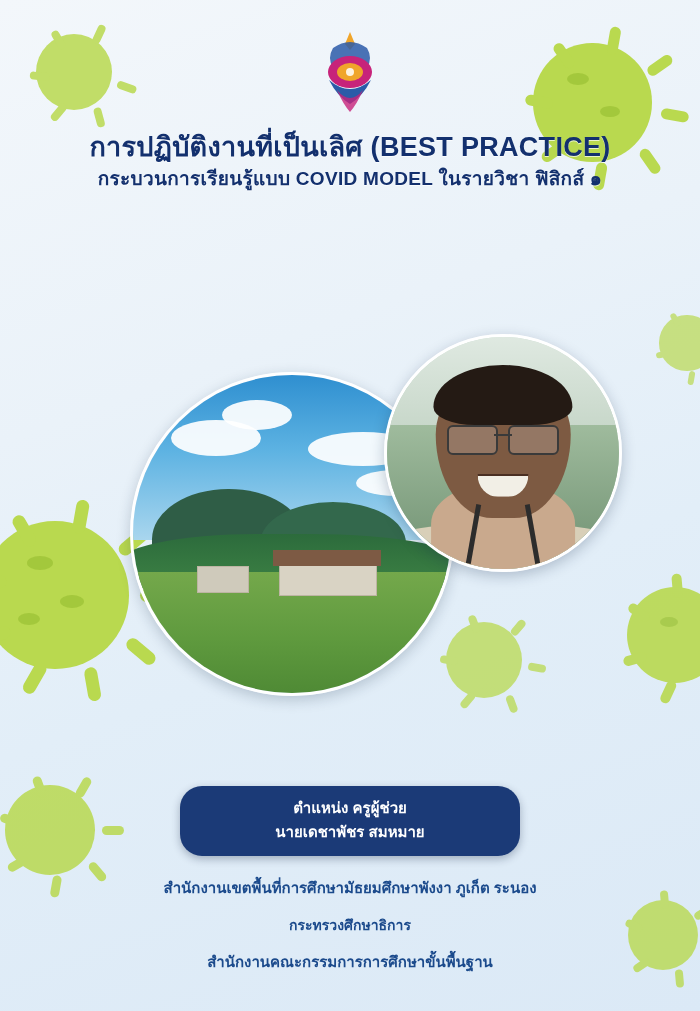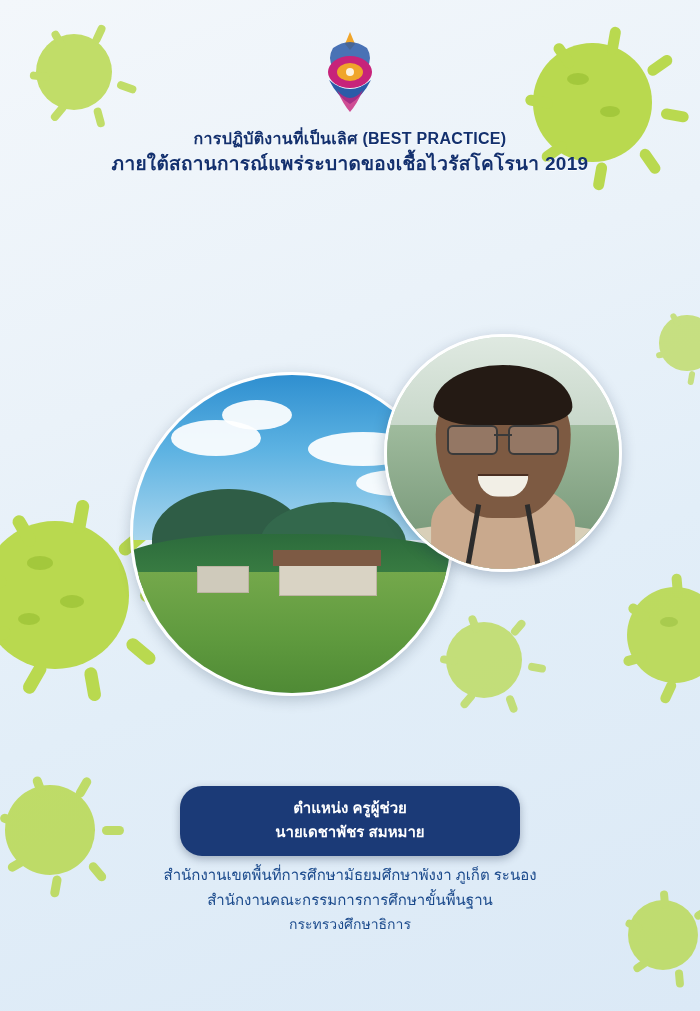--- a/index.html
+++ b/index.html
@@ -69,21 +69,21 @@
     line-height: 1.42;
     letter-spacing: .3px;
   }
   .title-line {
     font-size: 19px;
     font-weight: bold;
     color: #13306e;
     text-shadow: 0 1px 0 rgba(255,255,255,.7);
   }
   .title-line.main {
-    font-size: 16px;
+    font-size: 27px;
   }
 
   
   .photo-landscape {
     position: absolute;
     left: 130px;
     top: 372px;
     width: 318px;
     height: 318px;
     border-radius: 50%;
@@ -268,22 +268,22 @@
   .school {
     font-size: 30px;
     font-weight: bold;
     color: #123a7a;
     letter-spacing: .2px;
     text-shadow: 0 1px 0 rgba(255,255,255,.8);
   }
   .footer-line {
     font-size: 15px;
     color: #1b4a8c;
-    margin-top: 1px;
-    font-weight: normal;
+    margin-top: 14px;
+    font-weight: bold;
   }
   .footer-line.small { font-size: 14px; }
 </style>
 </head>
 <body>
 
 <div class="poster">
 
   <div class="virus" style="left:-60px; top:480px; width:230px; height:230px;">
     <div class="core"></div>
@@ -385,21 +385,21 @@
         <ellipse cx="37" cy="44" rx="13" ry="9" fill="#f0a52a"></ellipse>
         <path d="M16 52 Q37 70 58 52 Q50 68 37 76 Q24 68 16 52 Z" fill="#2b5ba8"></path>
         <path d="M24 62 Q37 78 50 62 Q44 76 37 84 Q30 76 24 62 Z" fill="#c7237a" opacity="0.8"></path>
         <circle cx="37" cy="44" r="4" fill="#ffffff" opacity="0.85"></circle>
       </g>
     </svg>
   </div>
 
   <div class="title-block">
     <div class="title-line main">การปฏิบัติงานที่เป็นเลิศ (BEST PRACTICE)</div>
-    <div class="title-line">ภายใต้สถานการณ์แพร่ระบาดของเชื้อไวรัสโคโรนา 2019</div>
+    <div class="title-line">กระบวนการเรียนรู้แบบ COVID MODEL ในรายวิชา ฟิสิกส์ ๑</div>
   </div>
 
   <div class="photo-landscape">
     <div class="sky"></div>
     <div class="cloud" style="left:12%;top:14%;width:90px;height:36px;"></div>
     <div class="cloud" style="left:28%;top:8%;width:70px;height:30px;"></div>
     <div class="cloud" style="left:55%;top:18%;width:110px;height:34px;"></div>
     <div class="cloud" style="left:70%;top:30%;width:80px;height:26px;"></div>
     <div class="mountain" style="left:6%;top:36%;width:48%;height:22%;"></div>
     <div class="mountain" style="left:40%;top:40%;width:46%;height:18%; background:#33684c;"></div>
@@ -425,17 +425,17 @@
     <div class="p-lanyard r"></div>
   </div>
 
   <div class="name-banner">
     <div>ตำแหน่ง ครูผู้ช่วย</div>
     <div>นายเดชาพัชร   สมหมาย</div>
   </div>
 
   <div class="footer">
     <div class="footer-line">สำนักงานเขตพื้นที่การศึกษามัธยมศึกษาพังงา ภูเก็ต ระนอง</div>
+    <div class="footer-line small">กระทรวงศึกษาธิการ</div>
     <div class="footer-line">สำนักงานคณะกรรมการการศึกษาขั้นพื้นฐาน</div>
-    <div class="footer-line small">กระทรวงศึกษาธิการ</div>
   </div>
 
 </div>
 
 </body></html>

